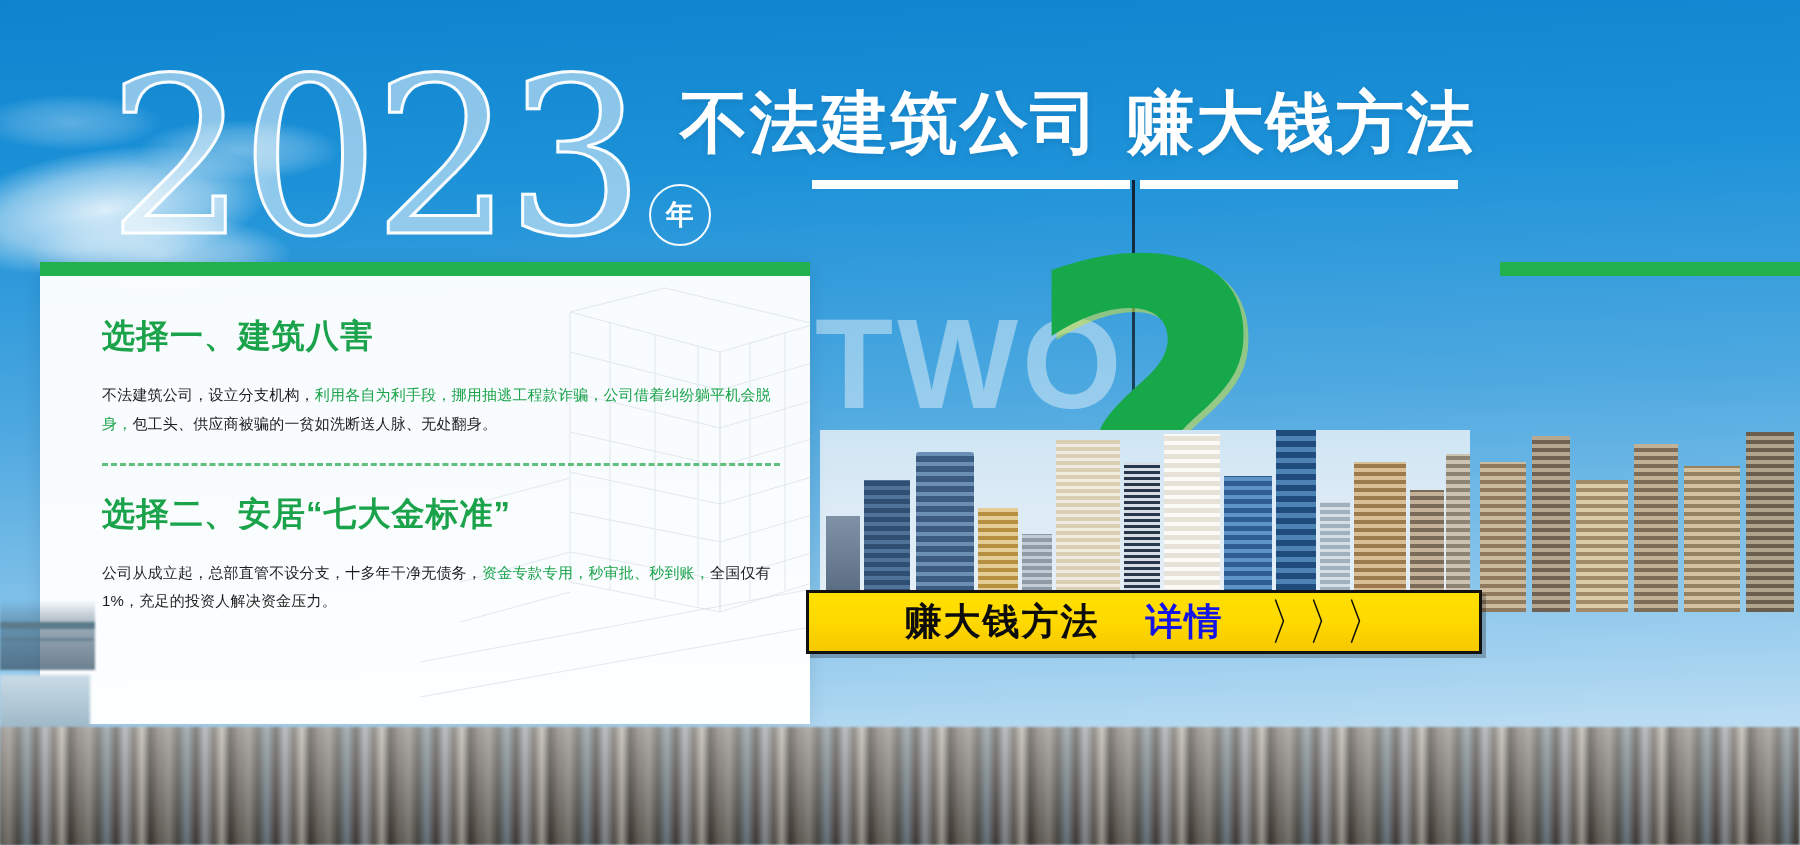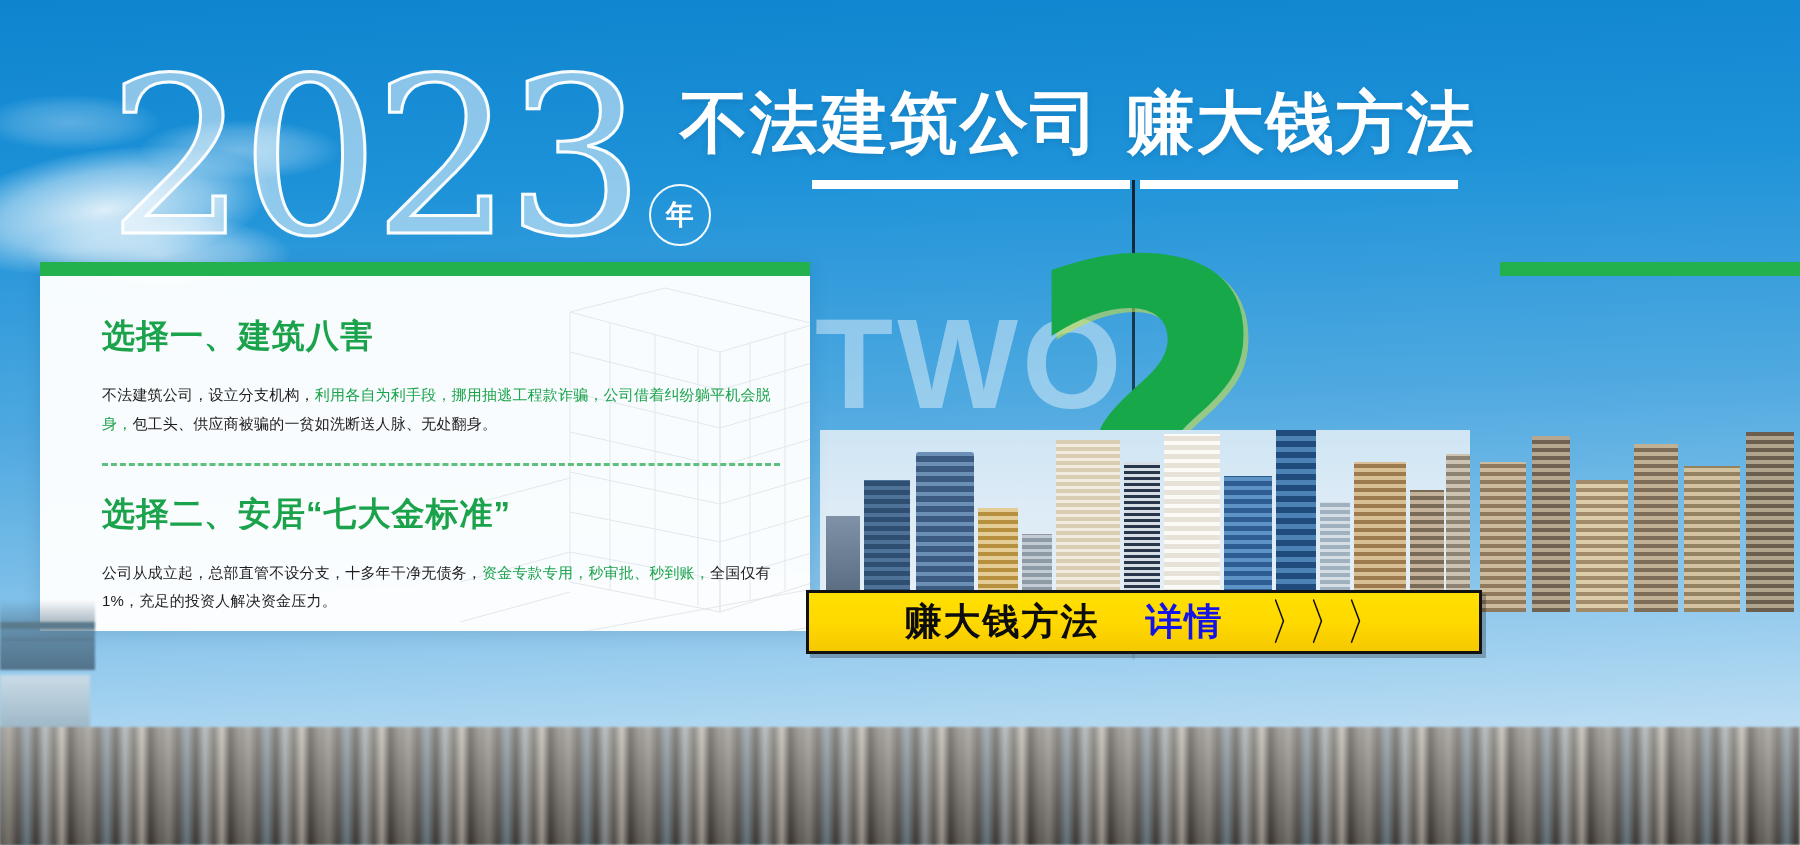--- a/index.html
+++ b/index.html
@@ -184,21 +184,21 @@
 
   
   .right-accent {
     position: absolute; right: 0; top: 262px; width: 300px; height: 14px;
     background: #22b14c;
   }
 
   
   .card {
     position: absolute; left: 40px; top: 262px;
-    width: 770px; height: 369px;
+    width: 770px; height: 462px;
     background: rgba(255,255,255,.965);
     box-shadow: 0 3px 18px rgba(0,40,80,.12);
     overflow: hidden;
   }
   .card-topbar { position: absolute; left: 0; top: 0; width: 100%; height: 14px; background: #22b14c; }
 
   
   .blueprint {
     position: absolute; right: -40px; top: 20px; width: 430px; height: 440px;
     opacity: .5; pointer-events: none;

